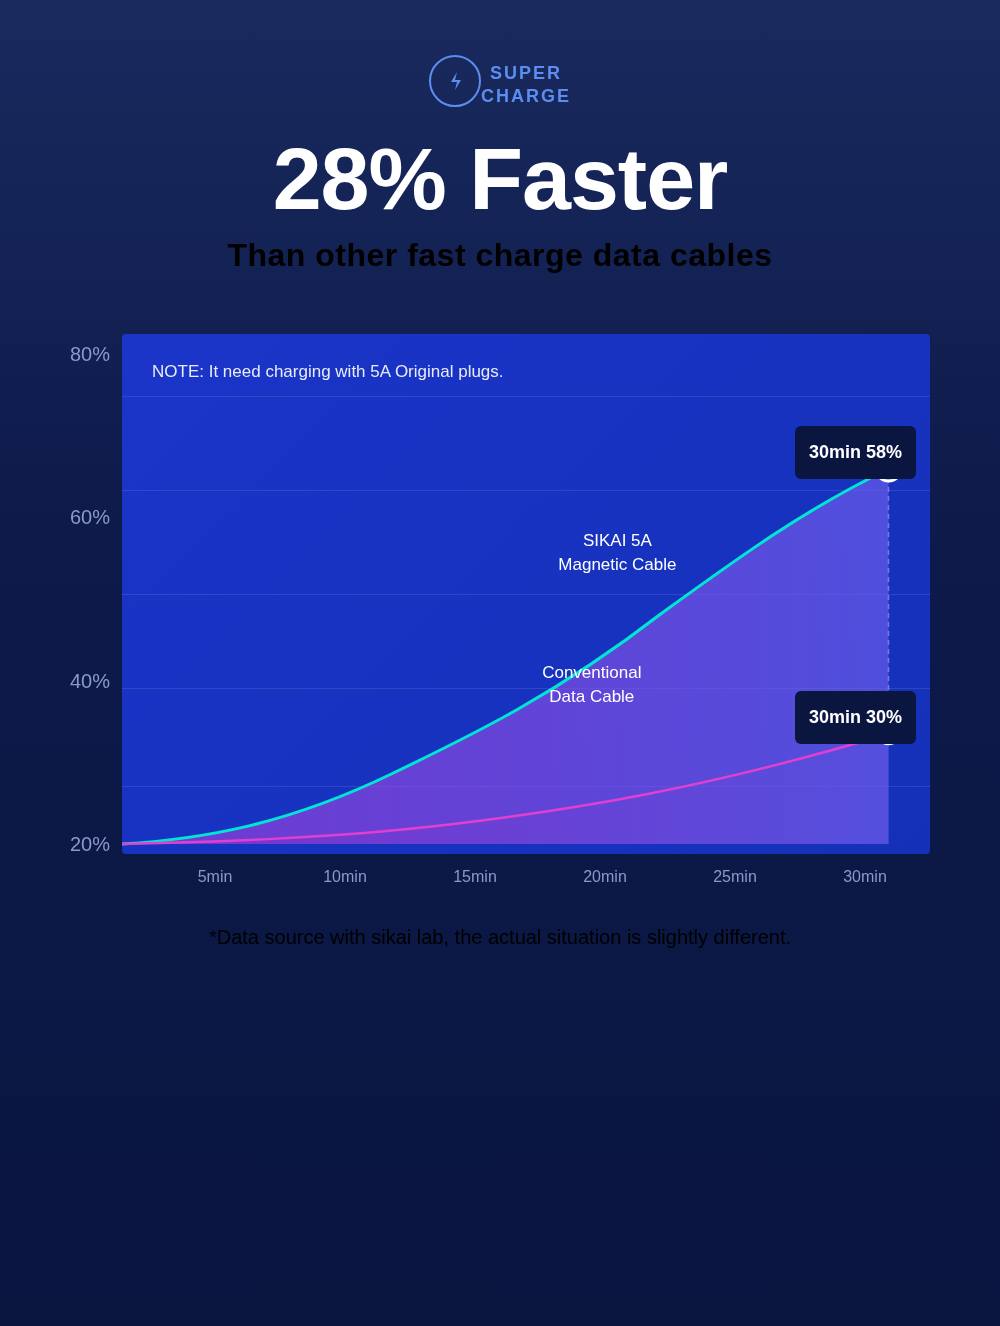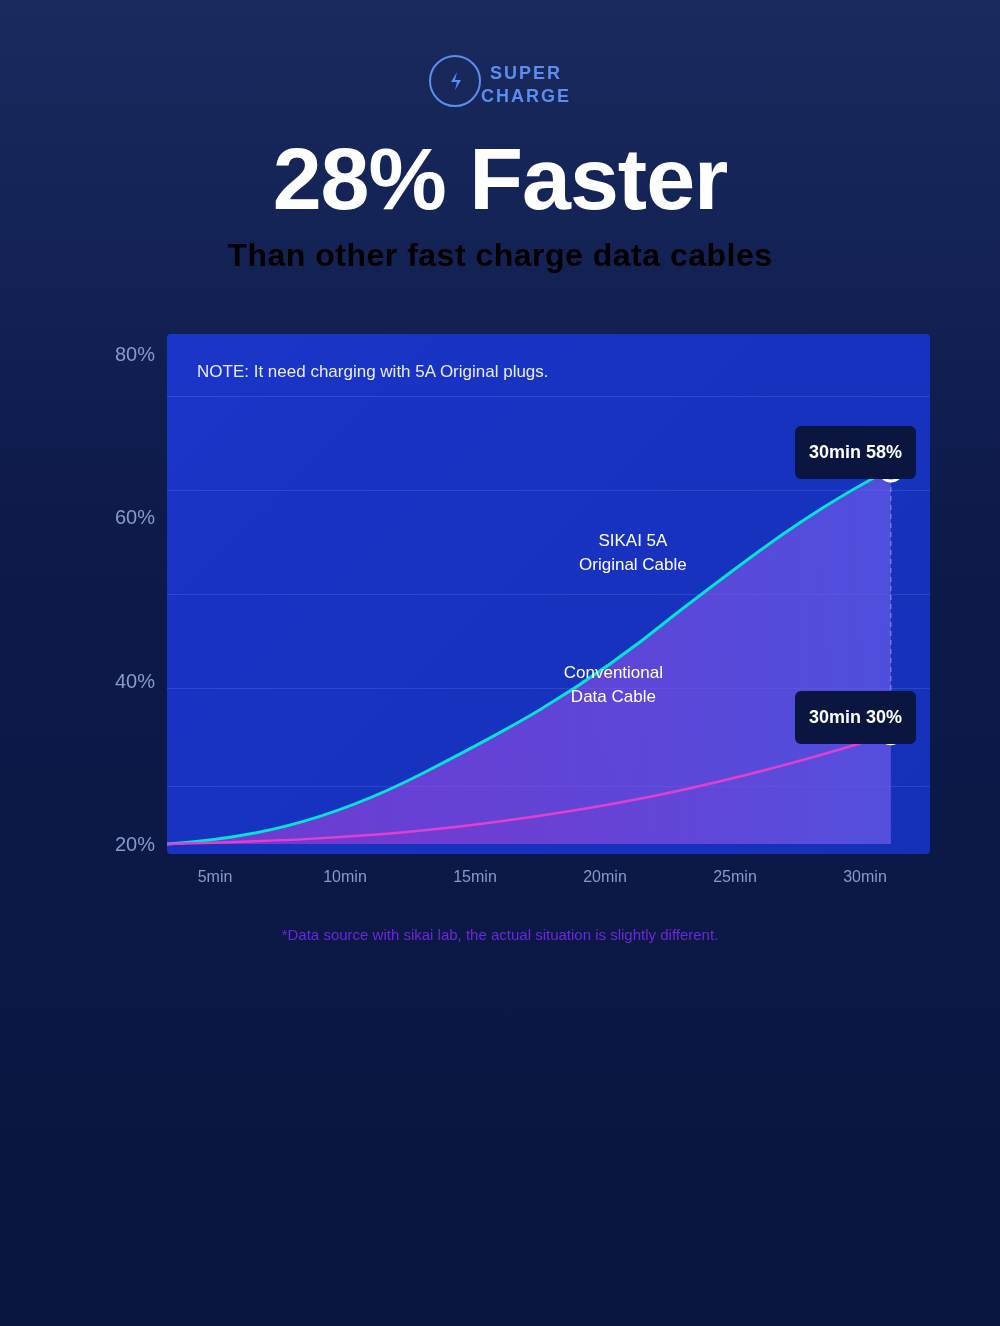--- a/index.html
+++ b/index.html
@@ -75,21 +75,20 @@
 
     .y-axis {
       display: flex;
       flex-direction: column;
       justify-content: space-between;
       align-items: flex-start;
       padding-right: 12px;
       padding-bottom: 0px;
       height: 520px;
       padding-top: 10px;
-      margin-left: 45px;
     }
 
     .y-label {
       color: #8899cc;
       font-size: 20px;
       font-weight: 400;
       text-align: right;
       line-height: 1;
     }
 
@@ -184,22 +183,22 @@
     .x-label {
       color: #8899cc;
       font-size: 16px;
       font-weight: 400;
       text-align: center;
       flex: 1;
     }
 
     .footnote {
       margin-top: 40px;
-      color: #6d28d9;
-      font-size: 15px;
+      color: #000000;
+      font-size: 20px;
       font-weight: 400;
       text-align: center;
     }
   </style>
 </head>
 <body>
 
 <div class="header">
   <div class="logo-icon">
     <svg width="26" height="26" viewBox="0 0 26 26" fill="none">
@@ -263,21 +262,21 @@
       </svg>
 
       <div class="note-text">NOTE: It need charging with 5A Original plugs.</div>
 
       <div class="data-badge badge-top">30min 58%</div>
 
       <div class="data-badge badge-bottom">30min 30%</div>
 
       <div class="cable-label-top">
         <span>SIKAI 5A</span><br>
-        <span>Original Cable</span>
+        <span>Magnetic Cable</span>
       </div>
 
       <div class="cable-label-bottom">
         <span>Conventional</span><br>
         <span>Data Cable</span>
       </div>
 
     </div>
   </div>
 

